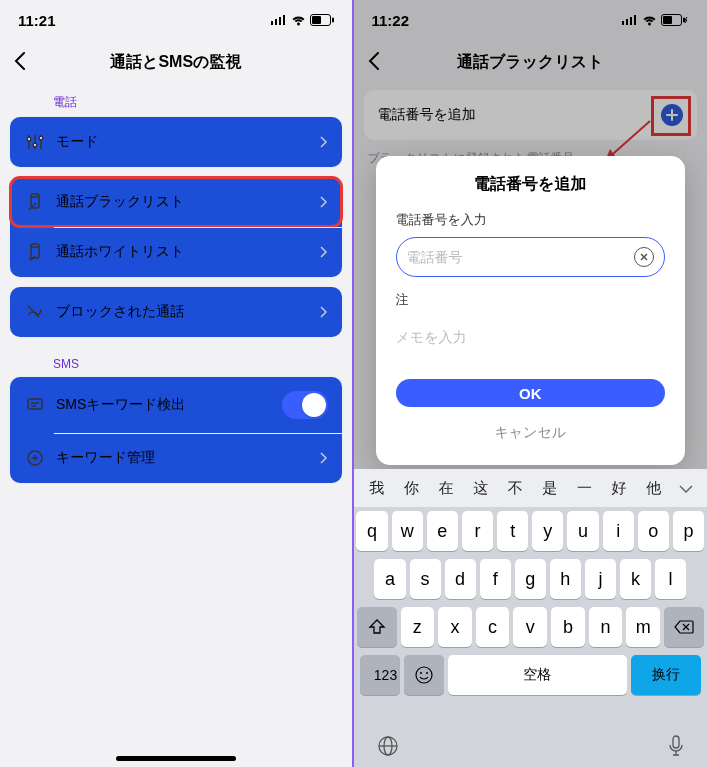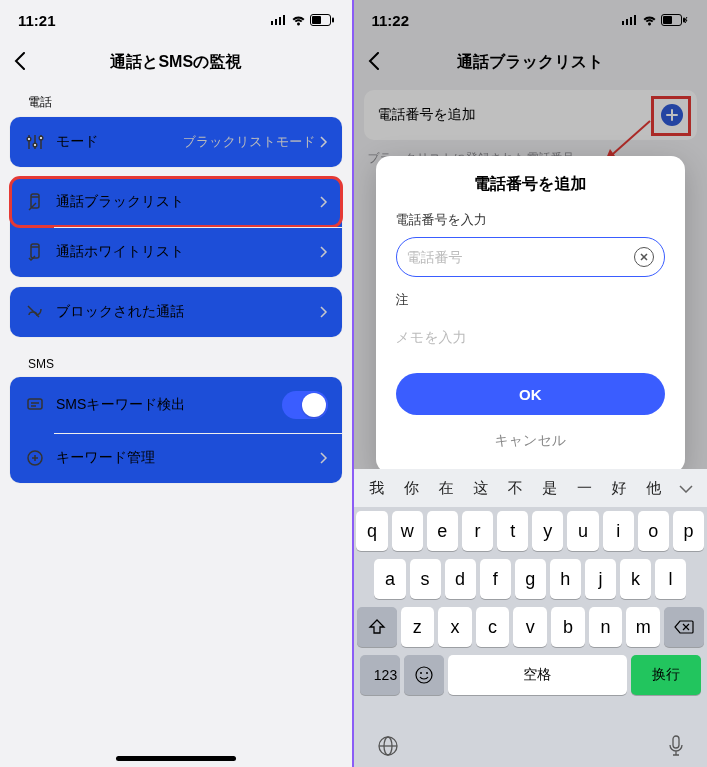--- a/index.html
+++ b/index.html
@@ -7,21 +7,21 @@
   .phone { width: 353.5px; height: 767px; background: #f2f2f4; position: relative; overflow: hidden; }
   .phone.left { border-right: 2px solid #8b5cf6; }
 
   .statusbar { height: 40px; display: flex; align-items: center; justify-content: space-between; padding: 0 18px; font-size: 15px; font-weight: 600; color: #000; }
   .statusbar .right { display: flex; align-items: center; gap: 4px; }
 
   .navbar { height: 44px; display: flex; align-items: center; justify-content: center; position: relative; }
   .navbar .back { position: absolute; left: 14px; top: 12px; }
   .navbar .title { font-size: 16px; font-weight: 700; color: #000; }
 
-  .section-label { padding: 10px 28px 6px; font-size: 12px; color: #000000; }
+  .section-label { padding: 10px 16px 6px; font-size: 12px; color: #6d28d9; margin-left: 37px; }
 
   .card { background: #1d4ed8; border-radius: 10px; margin: 0 10px 10px; box-shadow: 0 0 0 0.5px rgba(0,0,0,0.05); }
   .row { display: flex; align-items: center; padding: 14px 14px; position: relative; }
   .row + .row::before { content:""; position:absolute; left:44px; right:0; top:0; height:0.5px; background:#eee; }
   .row .icon { width: 22px; height: 22px; display: flex; align-items: center; justify-content: center; margin-right: 10px; color:#333; }
   .row .label { flex: 1; font-size: 14px; color: #000; }
   .row .value { font-size: 13px; color: #bbb; margin-right: 4px; }
   .row .chev { color: #c7c7cc; }
   .row.highlight { outline: 3px solid #e53935; outline-offset: -2px; border-radius: 10px; }
 
@@ -41,40 +41,40 @@
 
   .scrim { position:absolute; inset:0; background:rgba(0,0,0,0.25); }
   .modal { position:absolute; left:22px; right:22px; top:156px; background:#fff; border-radius:14px; padding:18px 20px 14px; box-shadow:0 8px 30px rgba(0,0,0,0.2); }
   .modal h3 { text-align:center; font-size:16px; font-weight:700; margin-bottom:16px; }
   .modal .field-label { font-size:13px; color:#333; margin-bottom:8px; }
   .modal .field { width:100%; height:40px; border:1.5px solid #3a5dff; border-radius:20px; display:flex; align-items:center; padding:0 10px; margin-bottom:14px; }
   .modal .field.plain { border:none; background:transparent; padding:0; }
   .modal .field input { flex:1; border:none; outline:none; font-size:14px; background:transparent; }
   .modal .field input::placeholder { color:#bbb; }
   .modal .field .clear { width:20px; height:20px; border:1.5px solid #555; border-radius:50%; display:flex; align-items:center; justify-content:center; font-size:11px; color:#555; }
-  .btn-primary { width:100%; height:42px; background:#3a5dff; color:#fff; border:none; border-radius:21px; font-size:15px; font-weight:600; margin-top:2px; }
+  .btn-primary { width:100%; height:28px; background:#3a5dff; color:#fff; border:none; border-radius:21px; font-size:15px; font-weight:600; margin-top:8px; }
   .btn-cancel { width:100%; height:36px; background:transparent; border:none; color:#888; font-size:14px; margin-top:8px; }
 
   .arrow { position:absolute; right:52px; top:116px; pointer-events:none; }
 
   .keyboard { position:absolute; left:0; right:0; bottom:0; height:298px; background:#d1d4da; display:flex; flex-direction:column; }
   .kb-suggest { height:38px; display:flex; align-items:center; justify-content:space-between; padding:0 6px; background:#eceef1; }
   .kb-suggest .sg { flex:1; text-align:center; font-size:15px; color:#222; padding:6px 0; }
   .kb-suggest .expand { width:30px; text-align:center; color:#666; }
   .kb-rows { flex:1; display:flex; flex-direction:column; padding:4px 3px 0; gap:8px; }
   .kb-row { display:flex; gap:4px; justify-content:center; }
   .key { background:#fff; border-radius:5px; height:40px; flex:1; display:flex; align-items:center; justify-content:center; font-size:18px; color:#000; box-shadow:0 1px 0 rgba(0,0,0,0.25); }
   .key.fn { background:#aeb3bd; color:#000; flex:0 0 40px; }
   .key.shift svg,.key.del svg{display:block;}
   .kb-bottom { display:flex; gap:4px; padding:0 3px 4px; }
   .kb-bottom .key { height:40px; }
   .key.space { flex:3; font-size:14px; }
   .key.num { flex:0 0 40px; font-size:14px; background:#aeb3bd;padding-left:12px; }
   .key.emoji { flex:0 0 40px; background:#aeb3bd; }
-  .key.ret { flex:0 0 70px; background:#22c55e; font-size:14px; }
+  .key.ret { flex:0 0 70px; background:#0ea5e9; font-size:14px; }
   .kb-footer { height:42px; display:flex; align-items:center; justify-content:space-between; padding:0 22px; }
   .kb-footer svg { display:block; }
 
   .chev-svg{width:8px;height:12px;}
   .back-svg{width:12px;height:18px;}
 </style>
 </head>
 <body>
 
 <div class="phone left">
@@ -115,21 +115,20 @@
         <svg width="18" height="18" viewBox="0 0 18 18" fill="none" stroke="#333" stroke-width="1.5">
             <line x1="3" y1="2" x2="3" y2="16"></line>
             <line x1="9" y1="2" x2="9" y2="16"></line>
             <line x1="15" y1="2" x2="15" y2="16"></line>
             <circle cx="3" cy="6" r="1.8" fill="#fff"></circle>
             <circle cx="9" cy="12" r="1.8" fill="#fff"></circle>
             <circle cx="15" cy="5" r="1.8" fill="#fff"></circle>
           </svg>
       </span>
       <span class="label">モード</span>
-      <span class="value">ブラックリストモード</span>
       <svg class="chev chev-svg" viewBox="0 0 8 12">
           <path d="M1 1l5 5-5 5" stroke="#c7c7cc" stroke-width="1.5" fill="none"></path>
         </svg>
     </div>
   </div>
 
   <div class="card">
     <div class="row highlight">
       <span class="icon">
         <svg width="18" height="18" viewBox="0 0 18 18" fill="none" stroke="#333" stroke-width="1.5">

